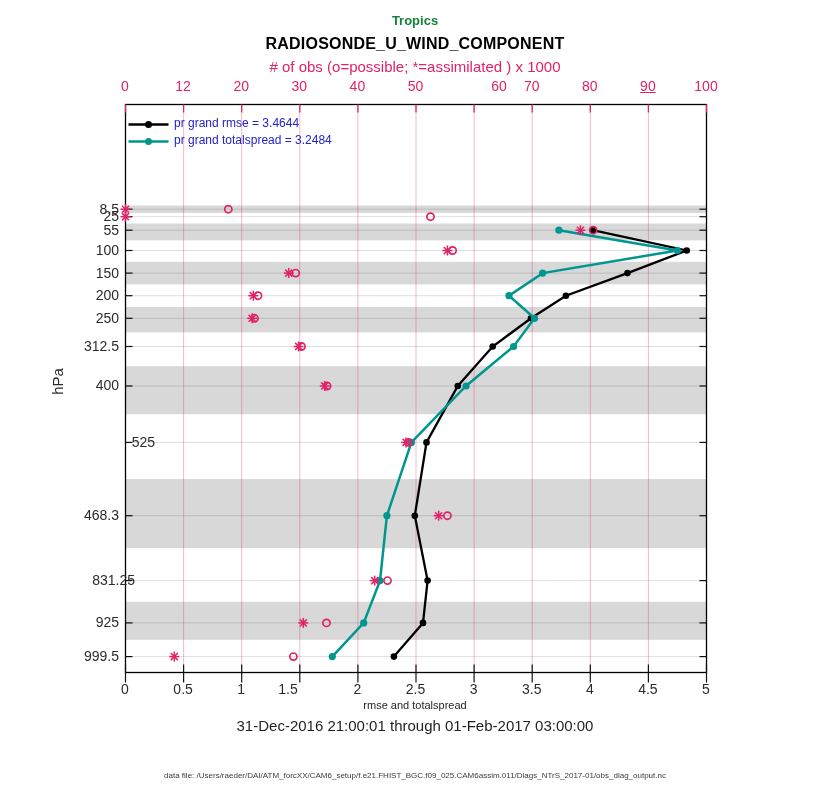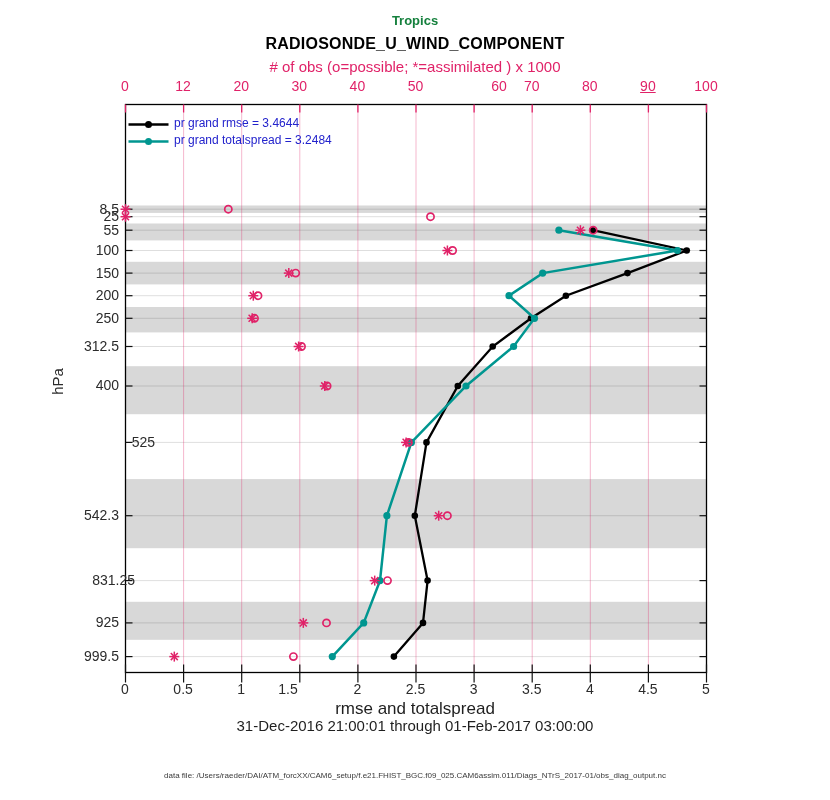--- a/index.html
+++ b/index.html
@@ -3,21 +3,21 @@
 <meta charset="utf-8">
 <style>
   html,body{margin:0;padding:0;background:#ffffff;}
   body{width:830px;height:800px;position:relative;overflow:hidden;
        font-family:"Liberation Sans",sans-serif;}
   .abs{position:absolute;}
   .center{left:0;width:830px;text-align:center;}
   #regionTitle{top:13px;font-size:13px;font-weight:bold;color:#15803d;}
   #varTitle{top:35px;font-size:16px;font-weight:bold;color:#000;letter-spacing:0.2px;}
   #obsLabel{top:58px;font-size:15px;color:var(--accent);}
-  #xLabel{top:699px;font-size:17px;color:#1f1f1f;}
+  #xLabel{top:699px;font-size:11px;color:#1f1f1f;}
   #dateRange{top:717px;font-size:15px;color:#1f1f1f;}
   #dataFile{top:771px;font-size:8px;color:#3a3a3a;}
   .tickTop{position:absolute;top:78px;width:44px;text-align:center;font-size:14px;color:var(--accent);}
   .tickBottom{position:absolute;top:681px;width:44px;text-align:center;font-size:14px;color:#2b2b2b;}
   .tickLeft{position:absolute;left:0;width:119px;text-align:right;font-size:14px;color:#2b2b2b;height:16px;line-height:16px;}
   #hpaLabel{left:44px;top:373px;font-size:15px;color:#2b2b2b;transform:rotate(-90deg);transform-origin:center;}
   .legendLabel{position:absolute;left:174px;font-size:12px;color:var(--legendc);}
   #legendLabel0{top:116px;}
   #legendLabel1{top:133px;}
 </style>
@@ -244,21 +244,21 @@
     <div class="tickLeft" style="left: 0px; top: 200.737px;">8.5</div>
     <div class="tickLeft" style="left: 0px; top: 208.185px;">25</div>
     <div class="tickLeft" style="left: 0px; top: 221.727px;">55</div>
     <div class="tickLeft" style="left: 0px; top: 242.04px;">100</div>
     <div class="tickLeft" style="left: 0px; top: 264.61px;">150</div>
     <div class="tickLeft" style="left: 0px; top: 287.18px;">200</div>
     <div class="tickLeft" style="left: 0px; top: 309.75px;">250</div>
     <div class="tickLeft" style="left: 0px; top: 337.962px;">312.5</div>
     <div class="tickLeft" style="left: 0px; top: 377.46px;">400</div>
     <div class="tickLeft" style="left: 0px; top: 433.885px; padding-left: 36px;">525</div>
-    <div class="tickLeft" style="left: 0px; top: 507.238px;">542.3</div>
+    <div class="tickLeft" style="left: 0px; top: 507.238px;">468.3</div>
     <div class="tickLeft" style="left: 0px; top: 572.126px; padding-left: 16px;">831.25</div>
     <div class="tickLeft" style="left: 0px; top: 614.445px;">925</div>
     <div class="tickLeft" style="left: 0px; top: 648.074px;">999.5</div>
   </div>
 
 <div id="hpaLabel" class="abs">hPa</div>
 
 <div id="legendLabel0" class="legendLabel">pr grand rmse = 3.4644</div>
 <div id="legendLabel1" class="legendLabel">pr grand totalspread = 3.2484</div>
 

